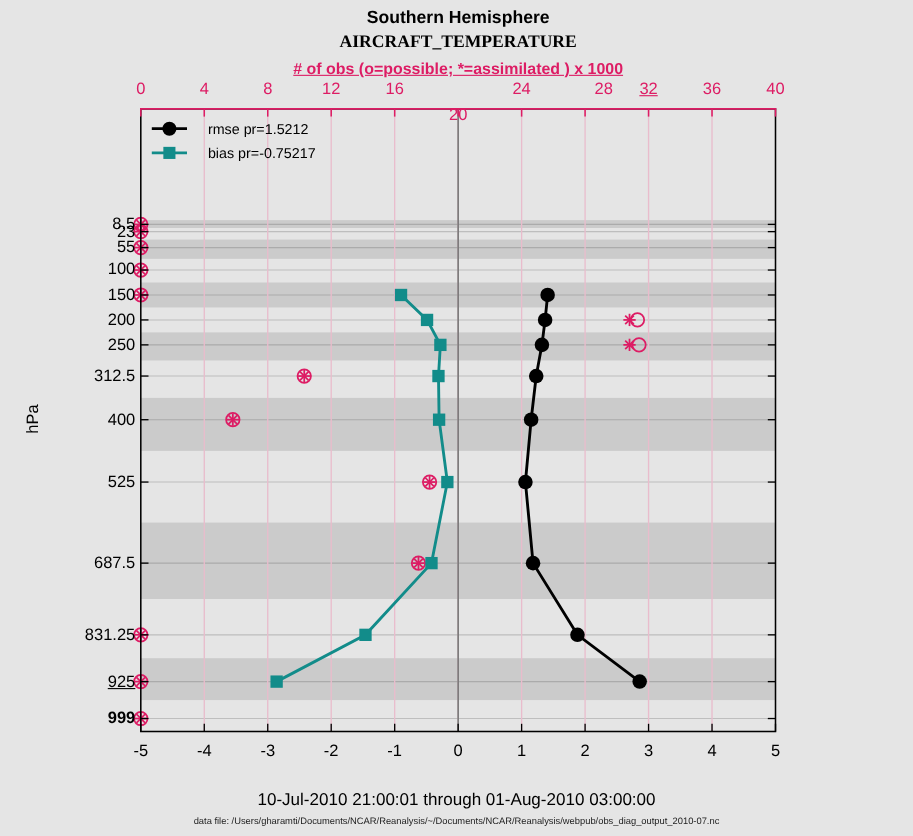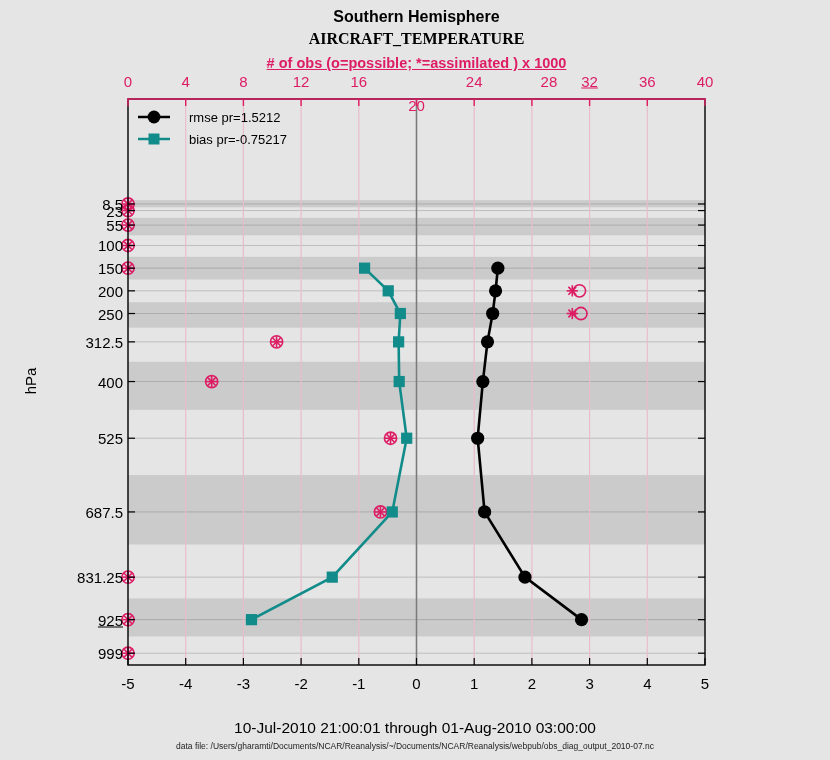--- a/index.html
+++ b/index.html
@@ -266,21 +266,21 @@
       <div class="y-label" style="left: 61px; top: 245.489px;">100</div>
       <div class="y-label" style="left: 61px; top: 268.165px;">150</div>
       <div class="y-label" style="left: 61px; top: 290.841px;">200</div>
       <div class="y-label" style="left: 61px; top: 313.518px;">250</div>
       <div class="y-label" style="left: 61px; top: 341.863px;">312.5</div>
       <div class="y-label" style="left: 61px; top: 381.546px;">400</div>
       <div class="y-label" style="left: 61px; top: 438.237px;">525</div>
       <div class="y-label" style="left: 61px; top: 511.935px;">687.5</div>
       <div class="y-label" style="left: 61px; top: 577.129px;">831.25</div>
       <div class="y-label" style="left: 61px; top: 619.647px; text-decoration: underline;">925</div>
-      <div class="y-label" style="left: 61px; top: 653.208px;">999</div>
+      <div class="y-label" style="left: 61px; top: 653.208px; font-weight: bold;">999</div>
     </div>
 
   <div id="ylab">hPa</div>
   <div id="timespan">10-Jul-2010 21:00:01 through 01-Aug-2010 03:00:00</div>
   <div id="datafile">data file: /Users/gharamti/Documents/NCAR/Reanalysis/~/Documents/NCAR/Reanalysis/webpub/obs_diag_output_2010-07.nc</div>
 
   <div id="legend">
     <div class="lg-row">
       <svg width="34" height="16">
         <line x1="1" y1="8" x2="33" y2="8" stroke="#000000" stroke-width="2.5"></line>

